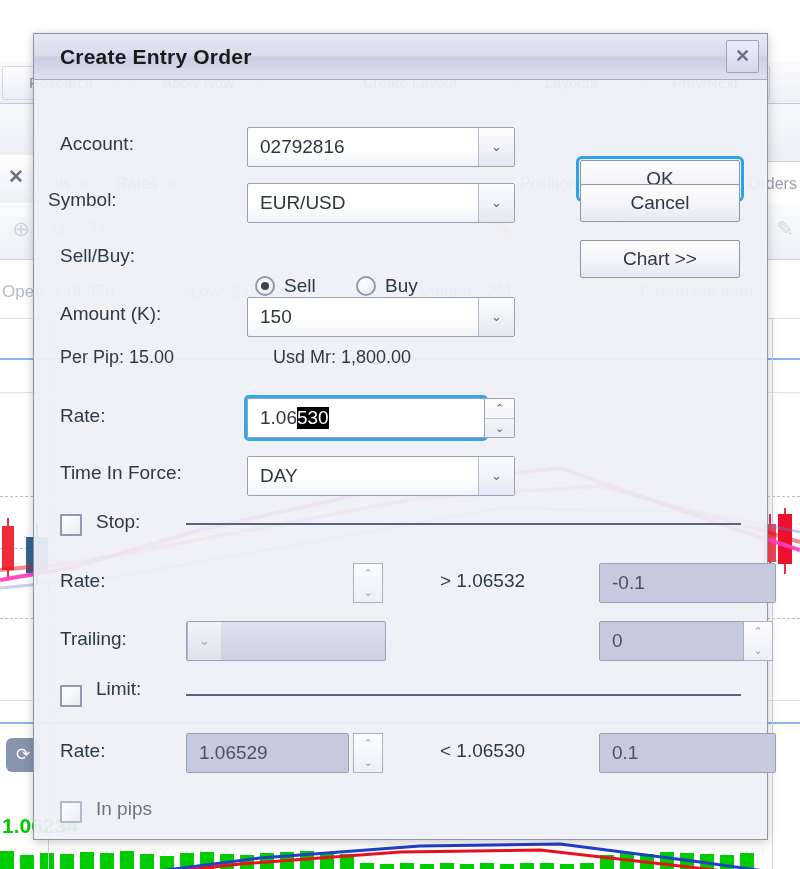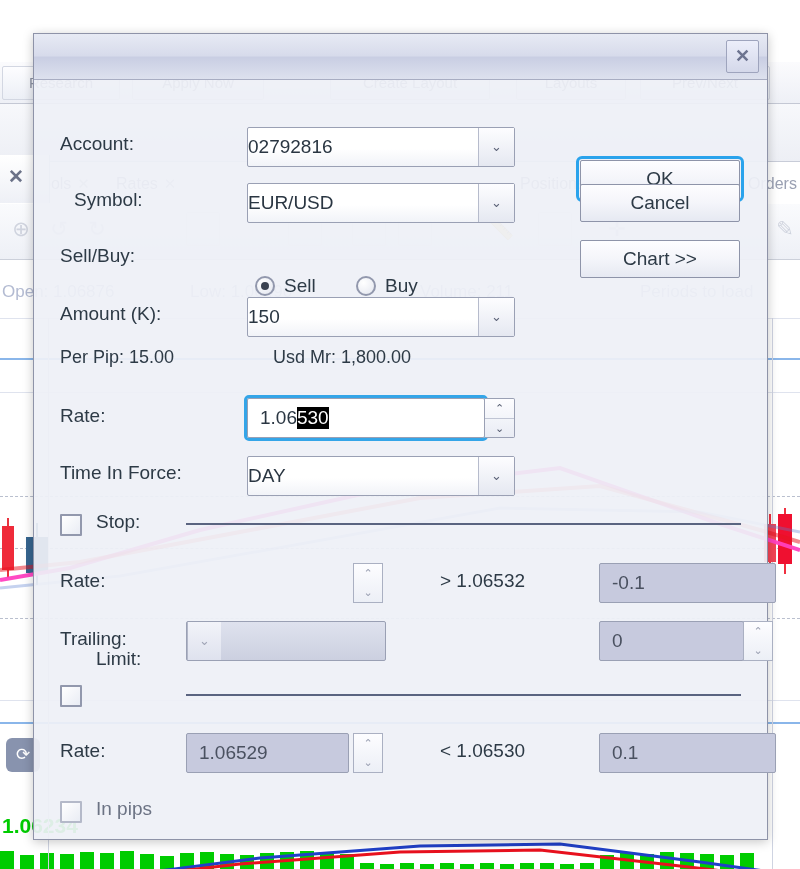--- a/index.html
+++ b/index.html
@@ -136,21 +136,21 @@
   
   .combo {
     position: absolute;
     height: 40px;
     background: linear-gradient(#ffffff 0%, #ffffff 55%, #f1f3f8 100%);
     border: 1px solid #9aa0b4;
     border-radius: 2px;
     display: flex; align-items: center;
   }
   .combo .val {
-    flex: 1; padding-left: 0;
+    flex: 1; padding-left: 12px;
     font-size: 19px; color: #2a3642;
     white-space: nowrap; overflow: hidden;
   }
   .combo .arrow {
     width: 36px; height: 38px; margin: 0 0 0 0;
     background: linear-gradient(#fdfdff, #e5e8f1);
     border-left: 1px solid #b6bbcc;
     color: #5c6378; font-size: 13px;
     text-align: center; line-height: 38px;
     cursor: pointer;
@@ -402,32 +402,33 @@
         <path d="M0,50 L100,44 L240,28 L400,16 L540,14 L680,30 L800,44" stroke="#e8111e" stroke-width="3" fill="none"></path>
       </svg>
       <div class="vsep" style="left:48px"></div>
       <div class="vsep" style="left:772px"></div>
     </div>
   </div>
 
   <div class="dialog">
 
     <div class="dlg-title">
+      <div class="dlg-title-text">Create Entry Order</div>
       <div class="dlg-close">✕</div>
     </div>
 
     <div class="dlg-body">
 
       <div class="lbl" style="left:26px;top:53px">Account:</div>
       <div class="combo" style="left:213px;top:47px;width:268px">
         <span class="val">02792816</span>
         <span class="arrow">⌄</span>
       </div>
 
-      <div class="lbl" style="left:40px;top:109px">Symbol:</div>
+      <div class="lbl" style="left:14px;top:109px">Symbol:</div>
       <div class="combo" style="left:213px;top:103px;width:268px">
         <span class="val">EUR/USD</span>
         <span class="arrow">⌄</span>
       </div>
 
       <div class="lbl" style="left:26px;top:165px">Sell/Buy:</div>
       <div class="radio-wrap" style="left:221px;top:195px">
         <span class="radio on"></span>
         <span class="radio-label">Sell</span>
       </div>
@@ -477,21 +478,21 @@
       <div class="dis-combo" style="left:152px;top:541px;width:200px">
         <span class="arrow">⌄</span>
       </div>
       <div class="dis-field" style="left:565px;top:541px;width:145px">0</div>
       <div class="dis-spin" style="left:709px;top:541px">
         <div>⌃</div>
         <div>⌄</div>
       </div>
 
       <div class="cbox" style="left:26px;top:605px"></div>
-      <div class="lbl" style="left:62px;top:568px">Limit:</div>
+      <div class="lbl" style="left:62px;top:598px">Limit:</div>
       <div class="hrule" style="left:152px;top:614px;width:555px"></div>
 
       <div class="lbl" style="left:26px;top:660px">Rate:</div>
       <div class="dis-field" style="left:152px;top:653px;width:163px">1.06529</div>
       <div class="dis-spin" style="left:319px;top:653px">
         <div>⌃</div>
         <div>⌄</div>
       </div>
       <div class="lbl" style="left:406px;top:660px">&lt; 1.06530</div>
       <div class="dis-field" style="left:565px;top:653px;width:177px">0.1</div>

